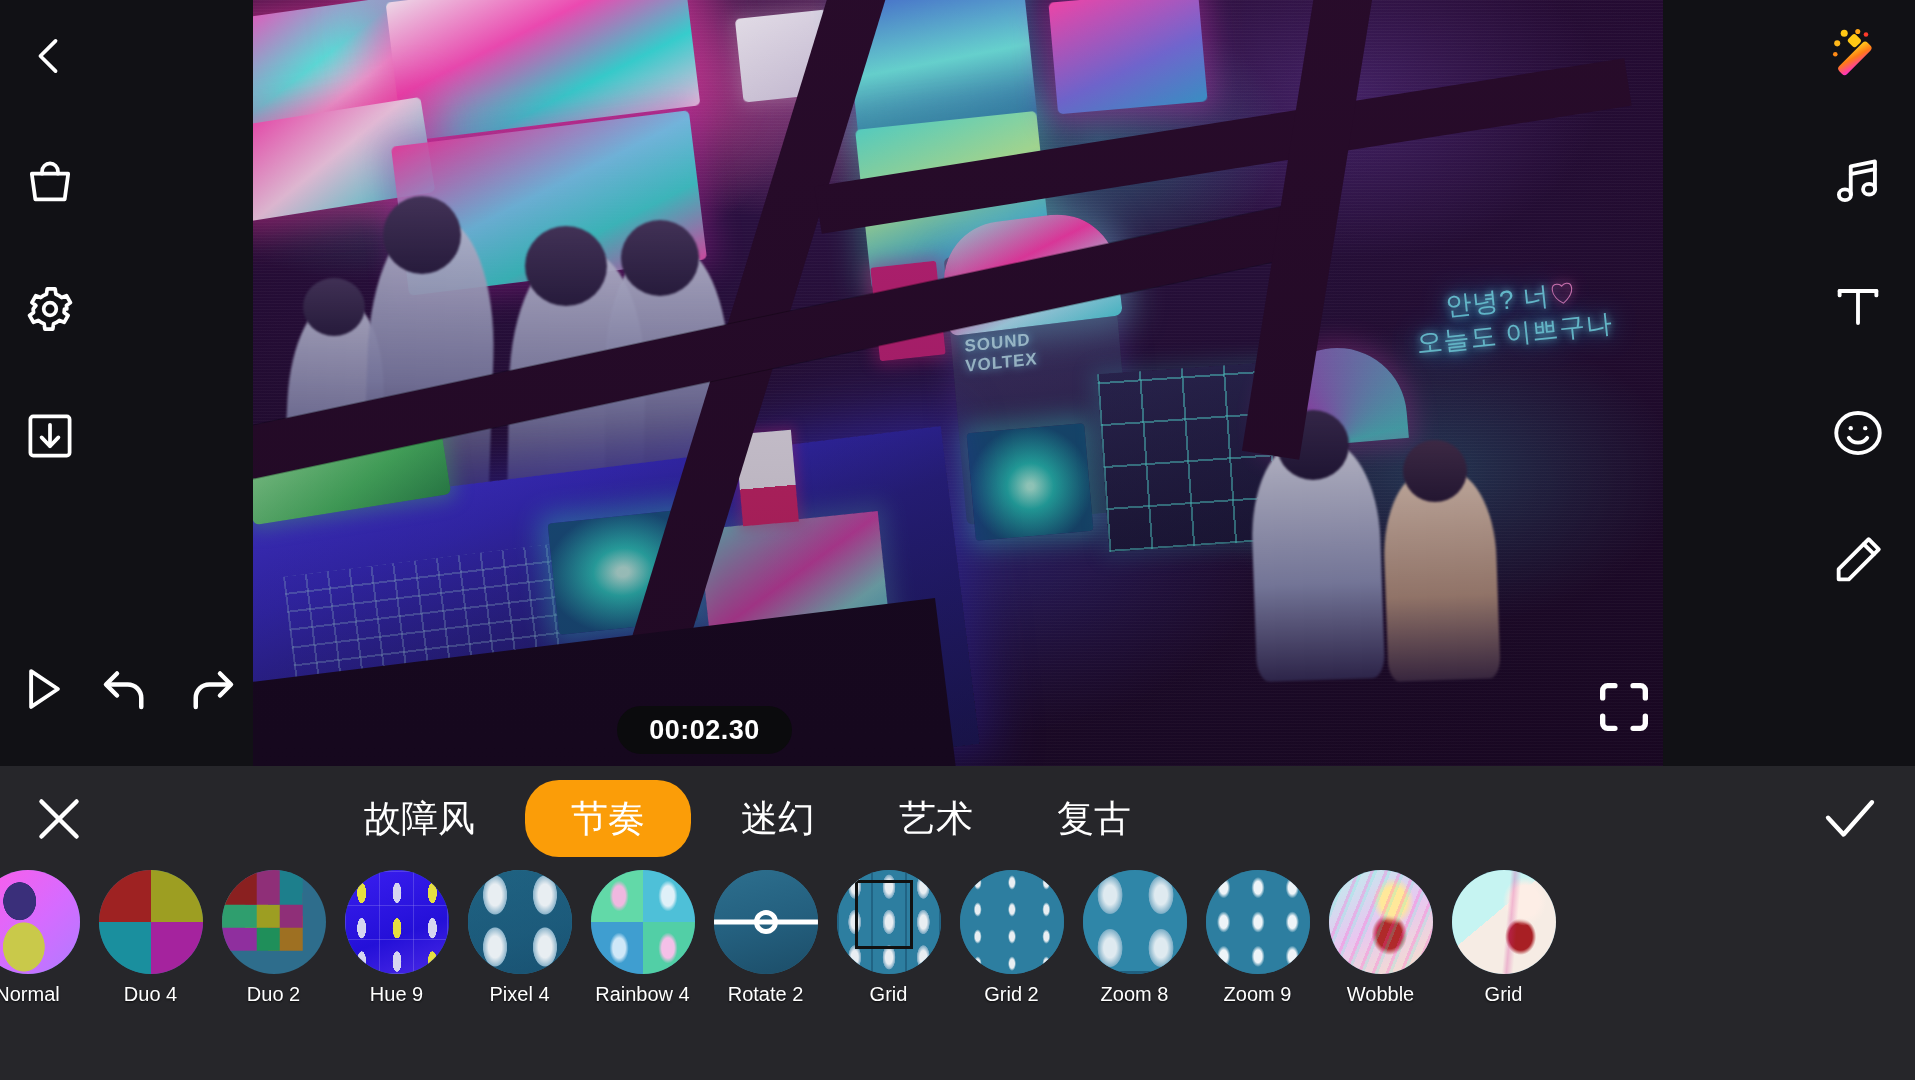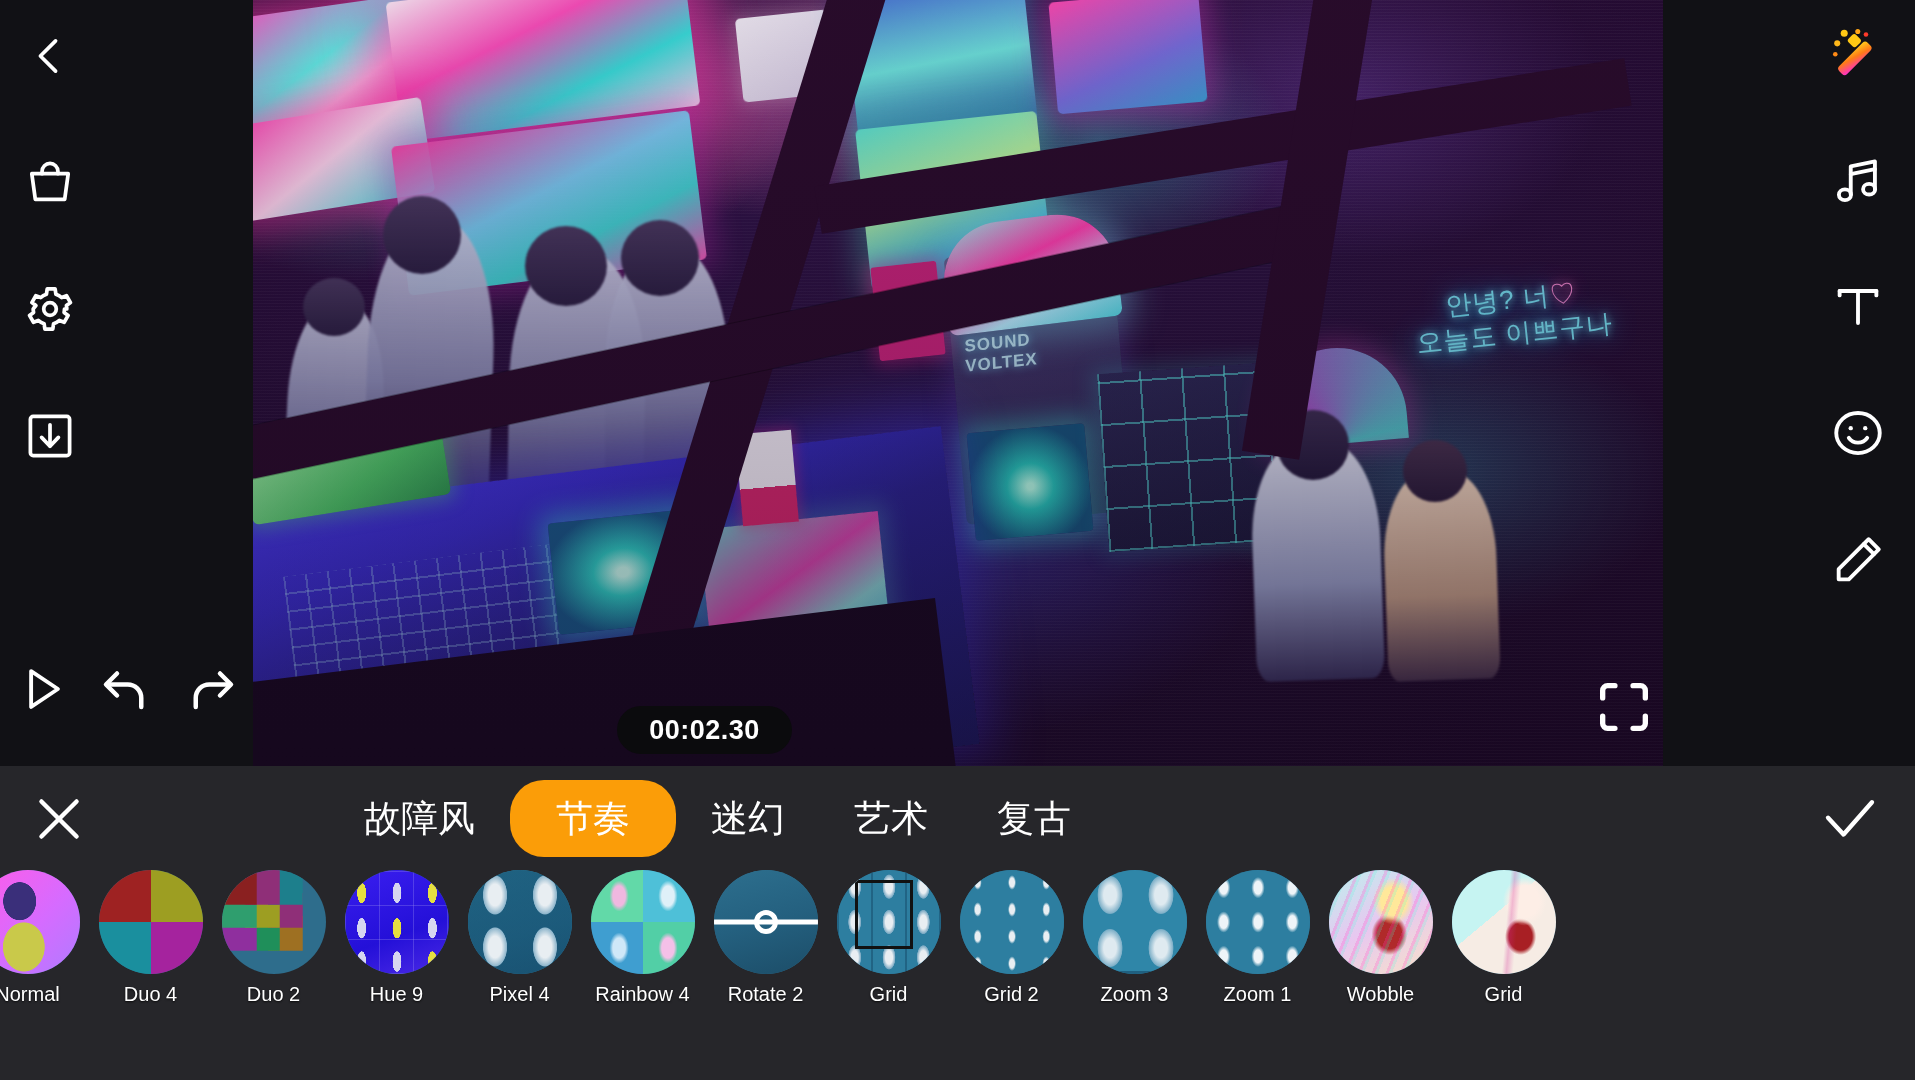--- a/index.html
+++ b/index.html
@@ -197,21 +197,21 @@
               font-size:27px; font-weight:bold; letter-spacing:.5px; }
   
   .expand{ position:absolute; left:1592px; top:675px; width:64px; height:64px; cursor:pointer; }
 
   
   .panel{ position:absolute; left:0; top:766px; width:1915px; height:314px;
           background:#26262a; }
   .tabbar{ position:absolute; left:0; top:0; width:100%; height:104px; }
   .close-x{ position:absolute; left:28px; top:22px; width:62px; height:62px; cursor:pointer; }
   .check{ position:absolute; right:34px; top:24px; width:62px; height:58px; cursor:pointer; }
-  .tabs{ position:absolute; left:330px; top:14px; display:flex; align-items:center; gap:1px; }
+  .tabs{ position:absolute; left:330px; top:14px; display:flex; align-items:center; gap:16px; }
   .tab{ color:#fff; font-size:37px; line-height:1; padding:20px 34px;
         border-radius:34px; cursor:pointer; white-space:nowrap; }
   .tab.active{ background:#fb9d08; color:#fff; padding:20px 46px; }
 
   
   .strip{ position:absolute; left:0; top:104px; width:1915px; height:210px;
           display:flex; align-items:flex-start; }
   .fitem{ position:relative; flex:0 0 auto; width:123px; margin-right:0;
           display:flex; flex-direction:column; align-items:center; cursor:pointer; }
   .thumb{ width:104px; height:104px; border-radius:50%; overflow:hidden;
@@ -636,28 +636,28 @@
         <div class="thumb">
           <div class="grid6"></div>
         </div>
         <div class="fname">Grid 2</div>
       </div>
 
       <div class="fitem">
         <div class="thumb">
           <div class="zoom4"></div>
         </div>
-        <div class="fname">Zoom 3</div>
+        <div class="fname">Zoom 8</div>
       </div>
 
       <div class="fitem">
         <div class="thumb">
           <div class="zoom9"></div>
         </div>
-        <div class="fname">Zoom 1</div>
+        <div class="fname">Zoom 9</div>
       </div>
 
       <div class="fitem">
         <div class="thumb">
           <div class="wobble"></div>
         </div>
         <div class="fname">Wobble</div>
       </div>
 
       <div class="fitem">

